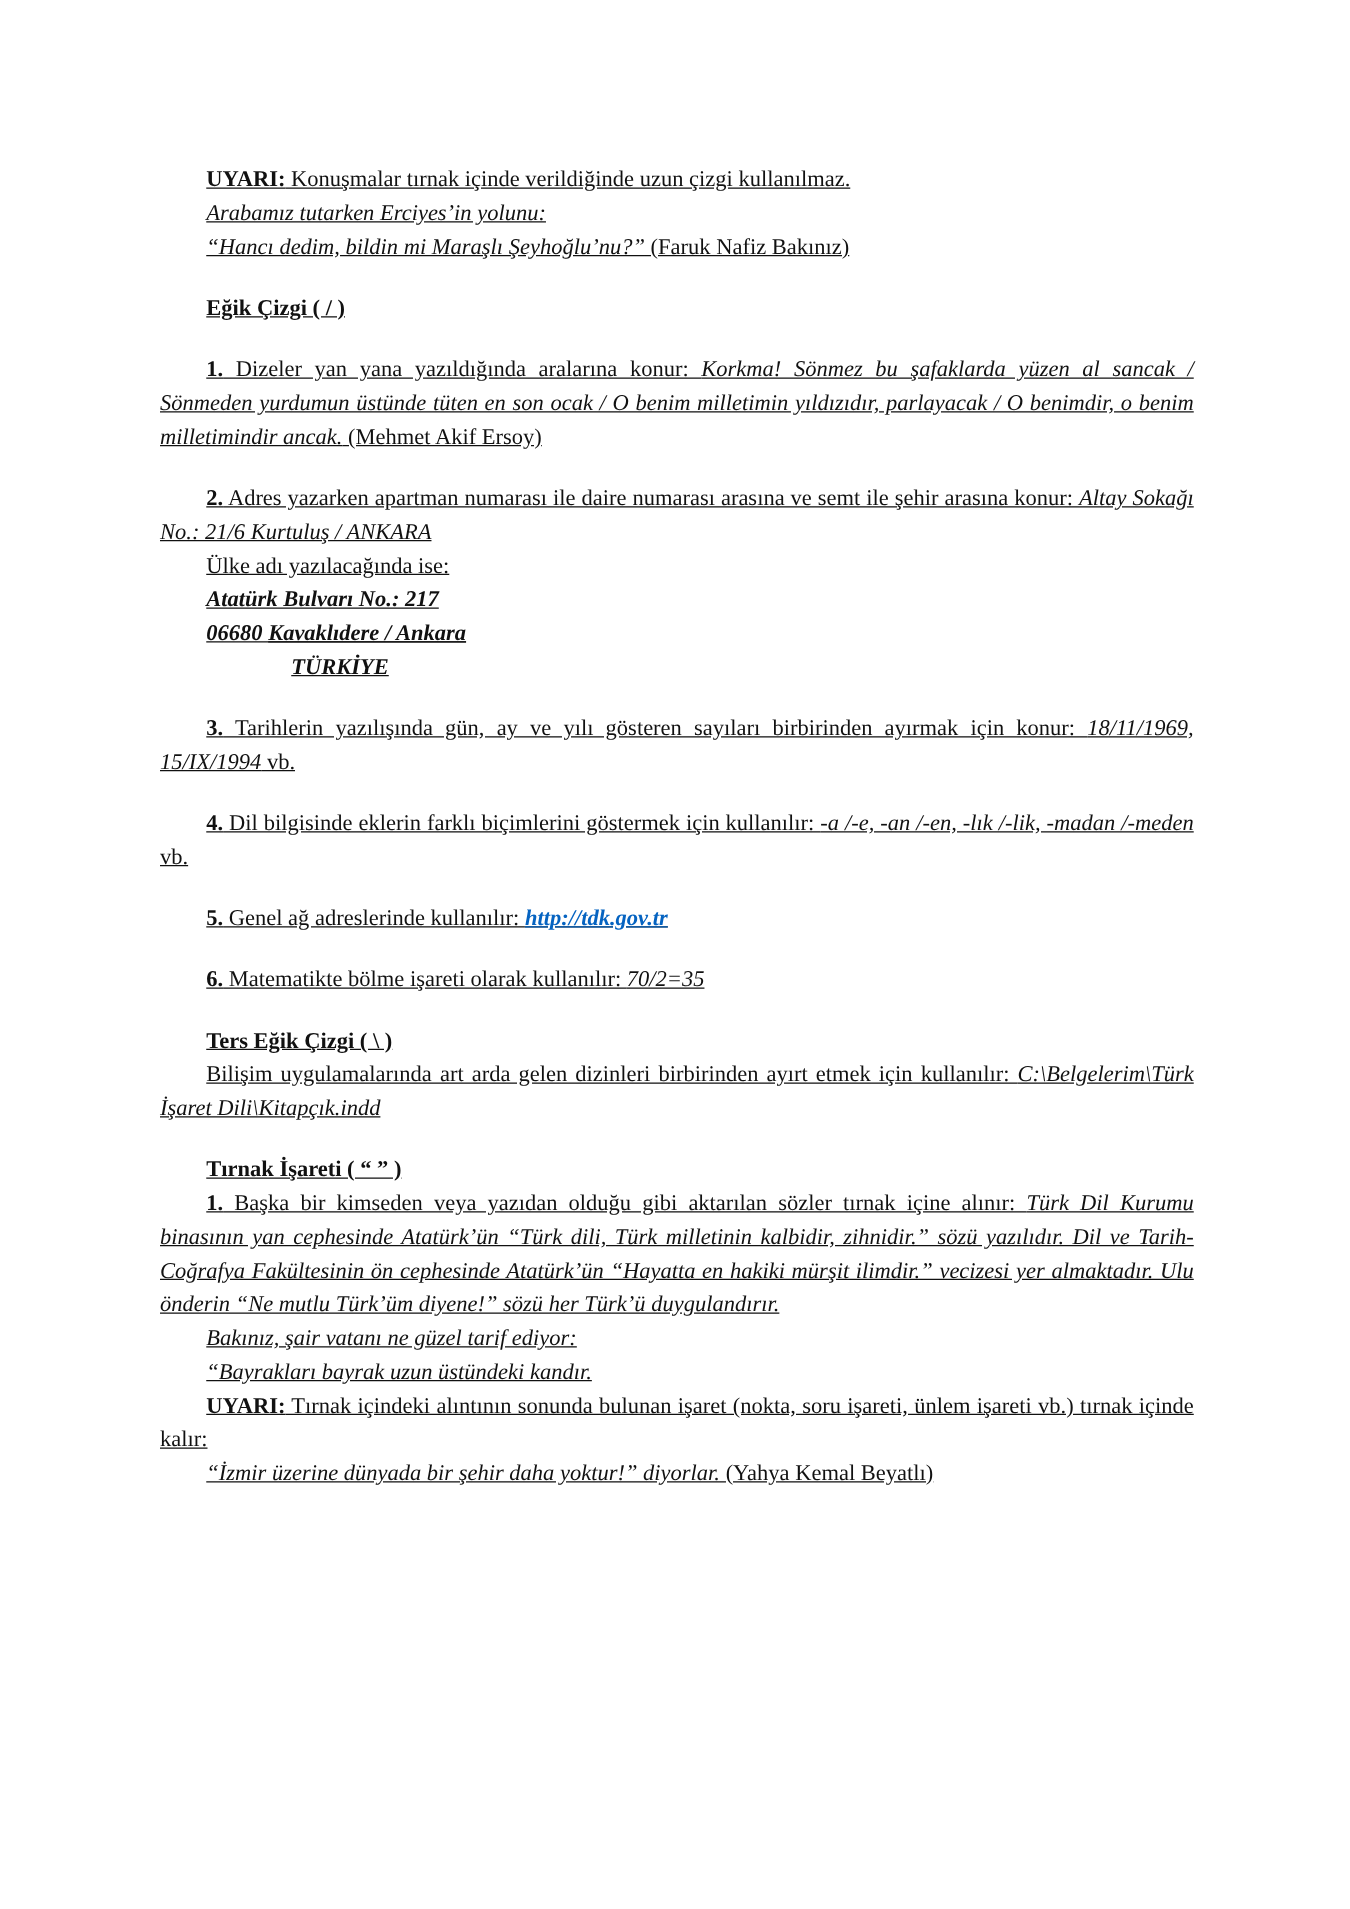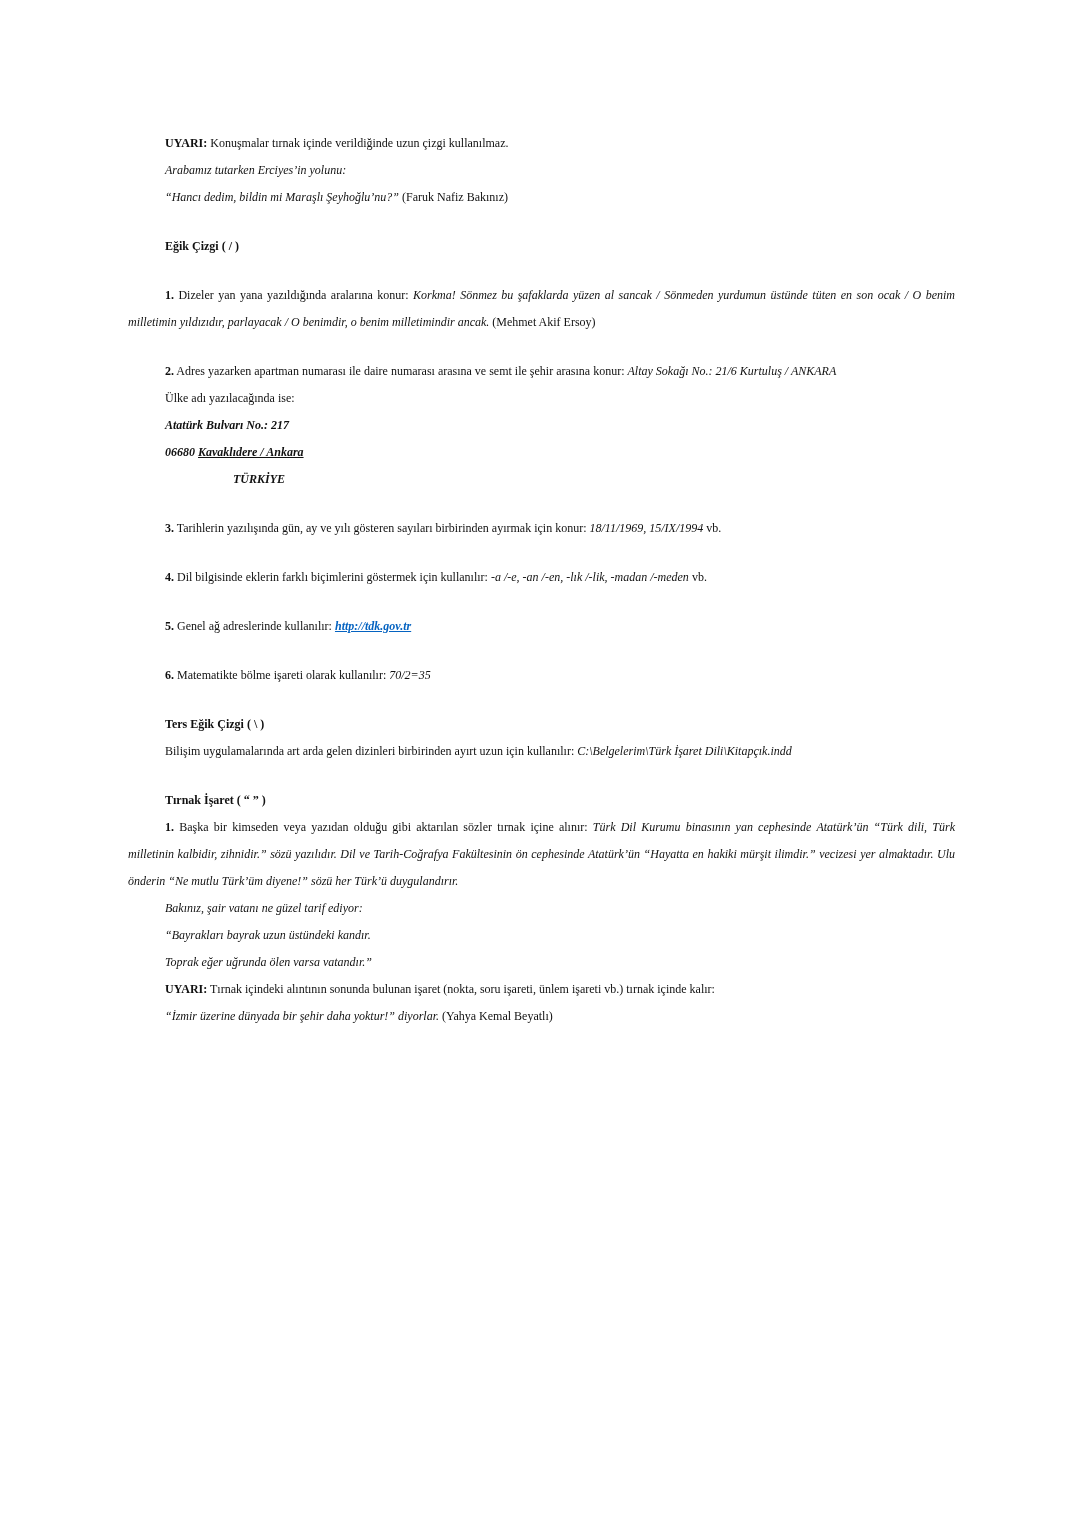--- a/index.html
+++ b/index.html
@@ -9,25 +9,26 @@
     width: 1080px;
     height: 1527px;
     overflow: hidden;
     font-family: "Liberation Serif", "DejaVu Serif", serif;
     color: var(--text-color, #111111);
   }
   main.doc {
     padding: 130px 125px 0 128px;
   }
   p.p {
-    font-size: 12px;
+    font-size: 18px;
     line-height: 27px;
     text-align: justify;
     text-indent: 37px;
     margin: 0;
+    text-decoration: underline;
   }
   p.line { text-align: left; }
   p.gap { margin-top: 22px; }
   p.turkiye { text-indent: 105px; }
   .run.r { font-weight: normal; font-style: normal; }
   .run.b { font-weight: 700; }
   .run.i { font-style: italic; }
   .run.bi { font-weight: 700; font-style: italic; }
   .run.biu { font-weight: 700; font-style: italic; text-decoration: underline; }
   a.run.link {
@@ -51,22 +52,21 @@
       <p class="p gap"><span class="run b">2.</span><span class="run r"> Adres yazarken apartman numarası ile daire numarası arasına ve semt ile şehir arasına konur: </span><span class="run i">Altay Sokağı No.: 21/6 Kurtuluş / ANKARA</span></p>
       <p class="p line"><span class="run r">Ülke adı yazılacağında ise:</span></p>
       <p class="p line"><span class="run bi">Atatürk Bulvarı No.: 217</span></p>
       <p class="p line"><span class="run bi">06680 </span><span class="run biu">Kavaklıdere / Ankara</span></p>
       <p class="p line turkiye"><span class="run bi">TÜRKİYE</span></p>
       <p class="p gap"><span class="run b">3.</span><span class="run r"> Tarihlerin yazılışında gün, ay ve yılı gösteren sayıları birbirinden ayırmak için konur: </span><span class="run i">18/11/1969, 15/IX/1994</span><span class="run r"> vb.</span></p>
       <p class="p gap"><span class="run b">4.</span><span class="run r"> Dil bilgisinde eklerin farklı biçimlerini göstermek için kullanılır: </span><span class="run i">-a /-e, -an /-en, -lık /-lik, -madan /-meden</span><span class="run r"> vb.</span></p>
       <p class="p gap"><span class="run b">5.</span><span class="run r"> Genel ağ adreslerinde kullanılır: </span><a class="run link">http://tdk.gov.tr</a></p>
       <p class="p gap"><span class="run b">6.</span><span class="run r"> Matematikte bölme işareti olarak kullanılır: </span><span class="run i">70/2=35</span></p>
       <p class="p gap line"><span class="run b">Ters Eğik Çizgi ( \ )</span></p>
-      <p class="p"><span class="run r">Bilişim uygulamalarında art arda gelen dizinleri birbirinden ayırt uzun için kullanılır: </span><span class="run i">C:\Belgelerim\Türk İşaret Dili\Kitapçık.indd</span></p>
-      <p class="p gap line"><span class="run b">Tırnak İşaret ( “ ” )</span></p>
+      <p class="p"><span class="run r">Bilişim uygulamalarında art arda gelen dizinleri birbirinden ayırt etmek için kullanılır: </span><span class="run i">C:\Belgelerim\Türk İşaret Dili\Kitapçık.indd</span></p>
+      <p class="p gap line"><span class="run b">Tırnak İşareti ( “ ” )</span></p>
       <p class="p"><span class="run b">1.</span><span class="run r"> Başka bir kimseden veya yazıdan olduğu gibi aktarılan sözler tırnak içine alınır: </span><span class="run i">Türk Dil Kurumu binasının yan cephesinde Atatürk’ün “Türk dili, Türk milletinin kalbidir, zihnidir.” sözü yazılıdır. Dil ve Tarih-Coğrafya Fakültesinin ön cephesinde Atatürk’ün “Hayatta en hakiki mürşit ilimdir.” vecizesi yer almaktadır. Ulu önderin “Ne mutlu Türk’üm diyene!” sözü her Türk’ü duygulandırır.</span></p>
       <p class="p line"><span class="run i">Bakınız, şair vatanı ne güzel tarif ediyor:</span></p>
       <p class="p line"><span class="run i">“Bayrakları bayrak uzun üstündeki kandır.</span></p>
-      <p class="p line"><span class="run i">Toprak eğer uğrunda ölen varsa vatandır.”</span></p>
       <p class="p"><span class="run b">UYARI:</span><span class="run r"> Tırnak içindeki alıntının sonunda bulunan işaret (nokta, soru işareti, ünlem işareti vb.) tırnak içinde kalır:</span></p>
       <p class="p line"><span class="run i">“İzmir üzerine dünyada bir şehir daha yoktur!” diyorlar.</span><span class="run r"> (Yahya Kemal Beyatlı)</span></p>
     </div>
 </main>
 
 </body></html>

